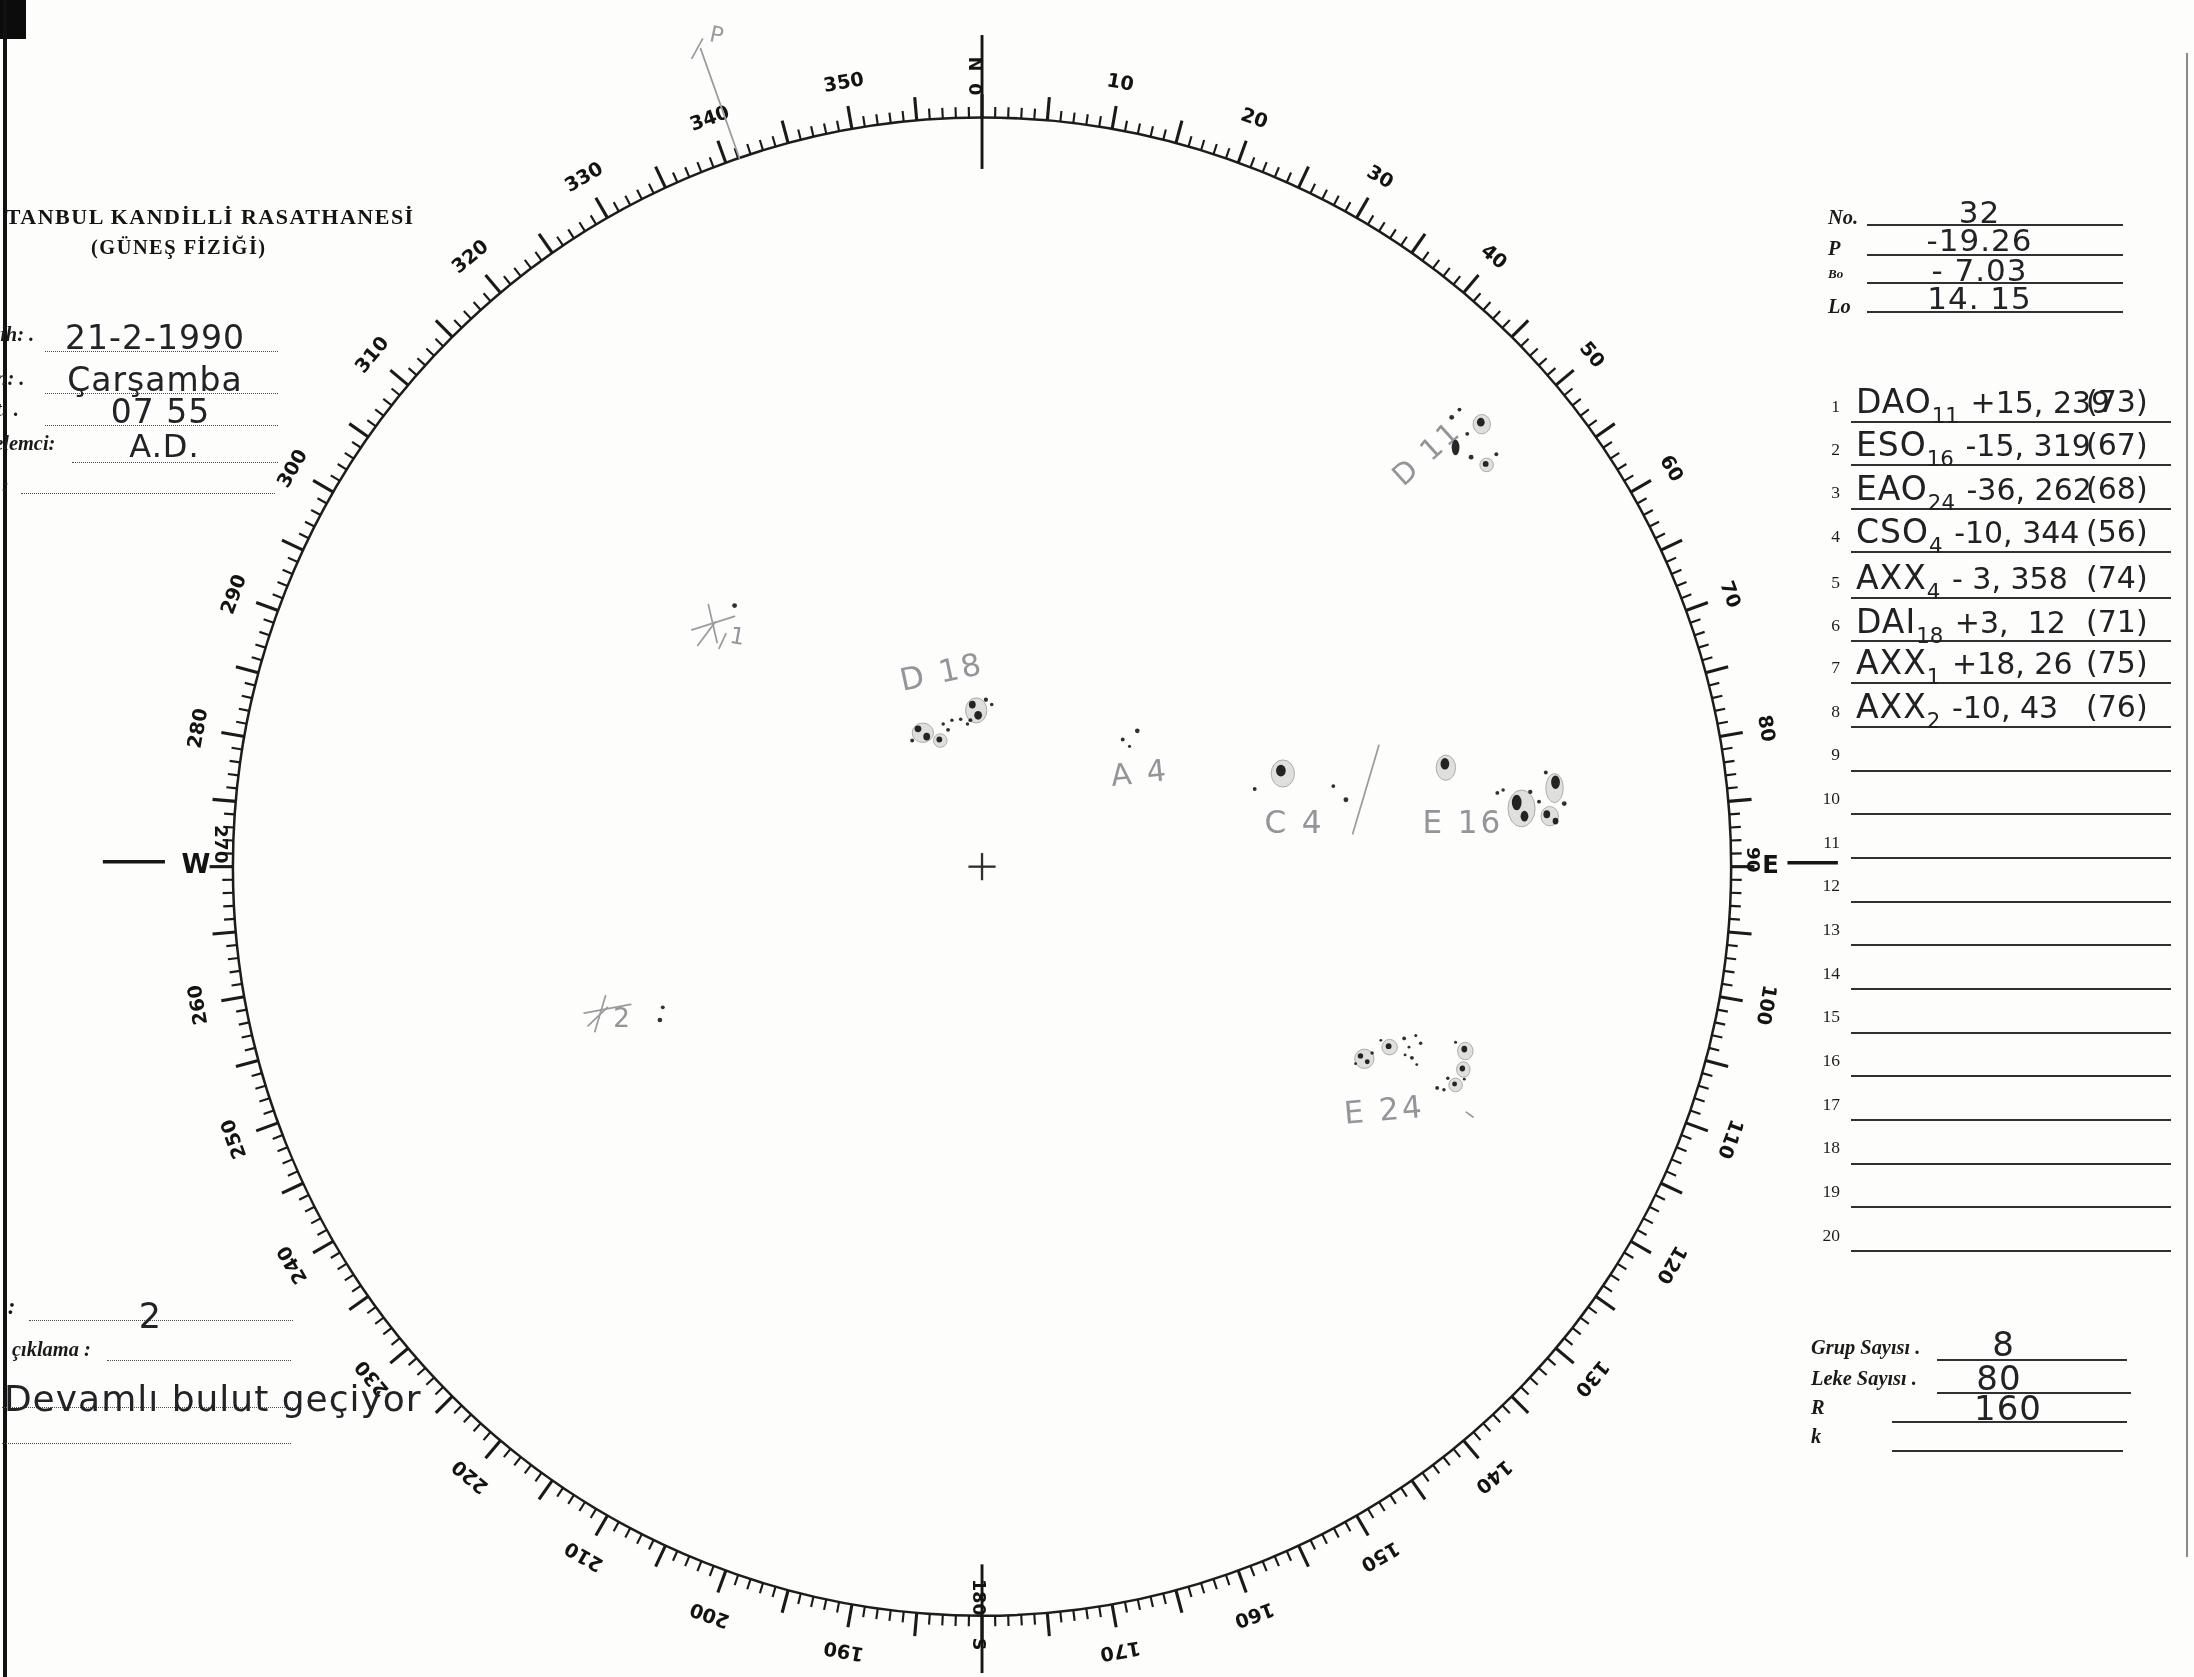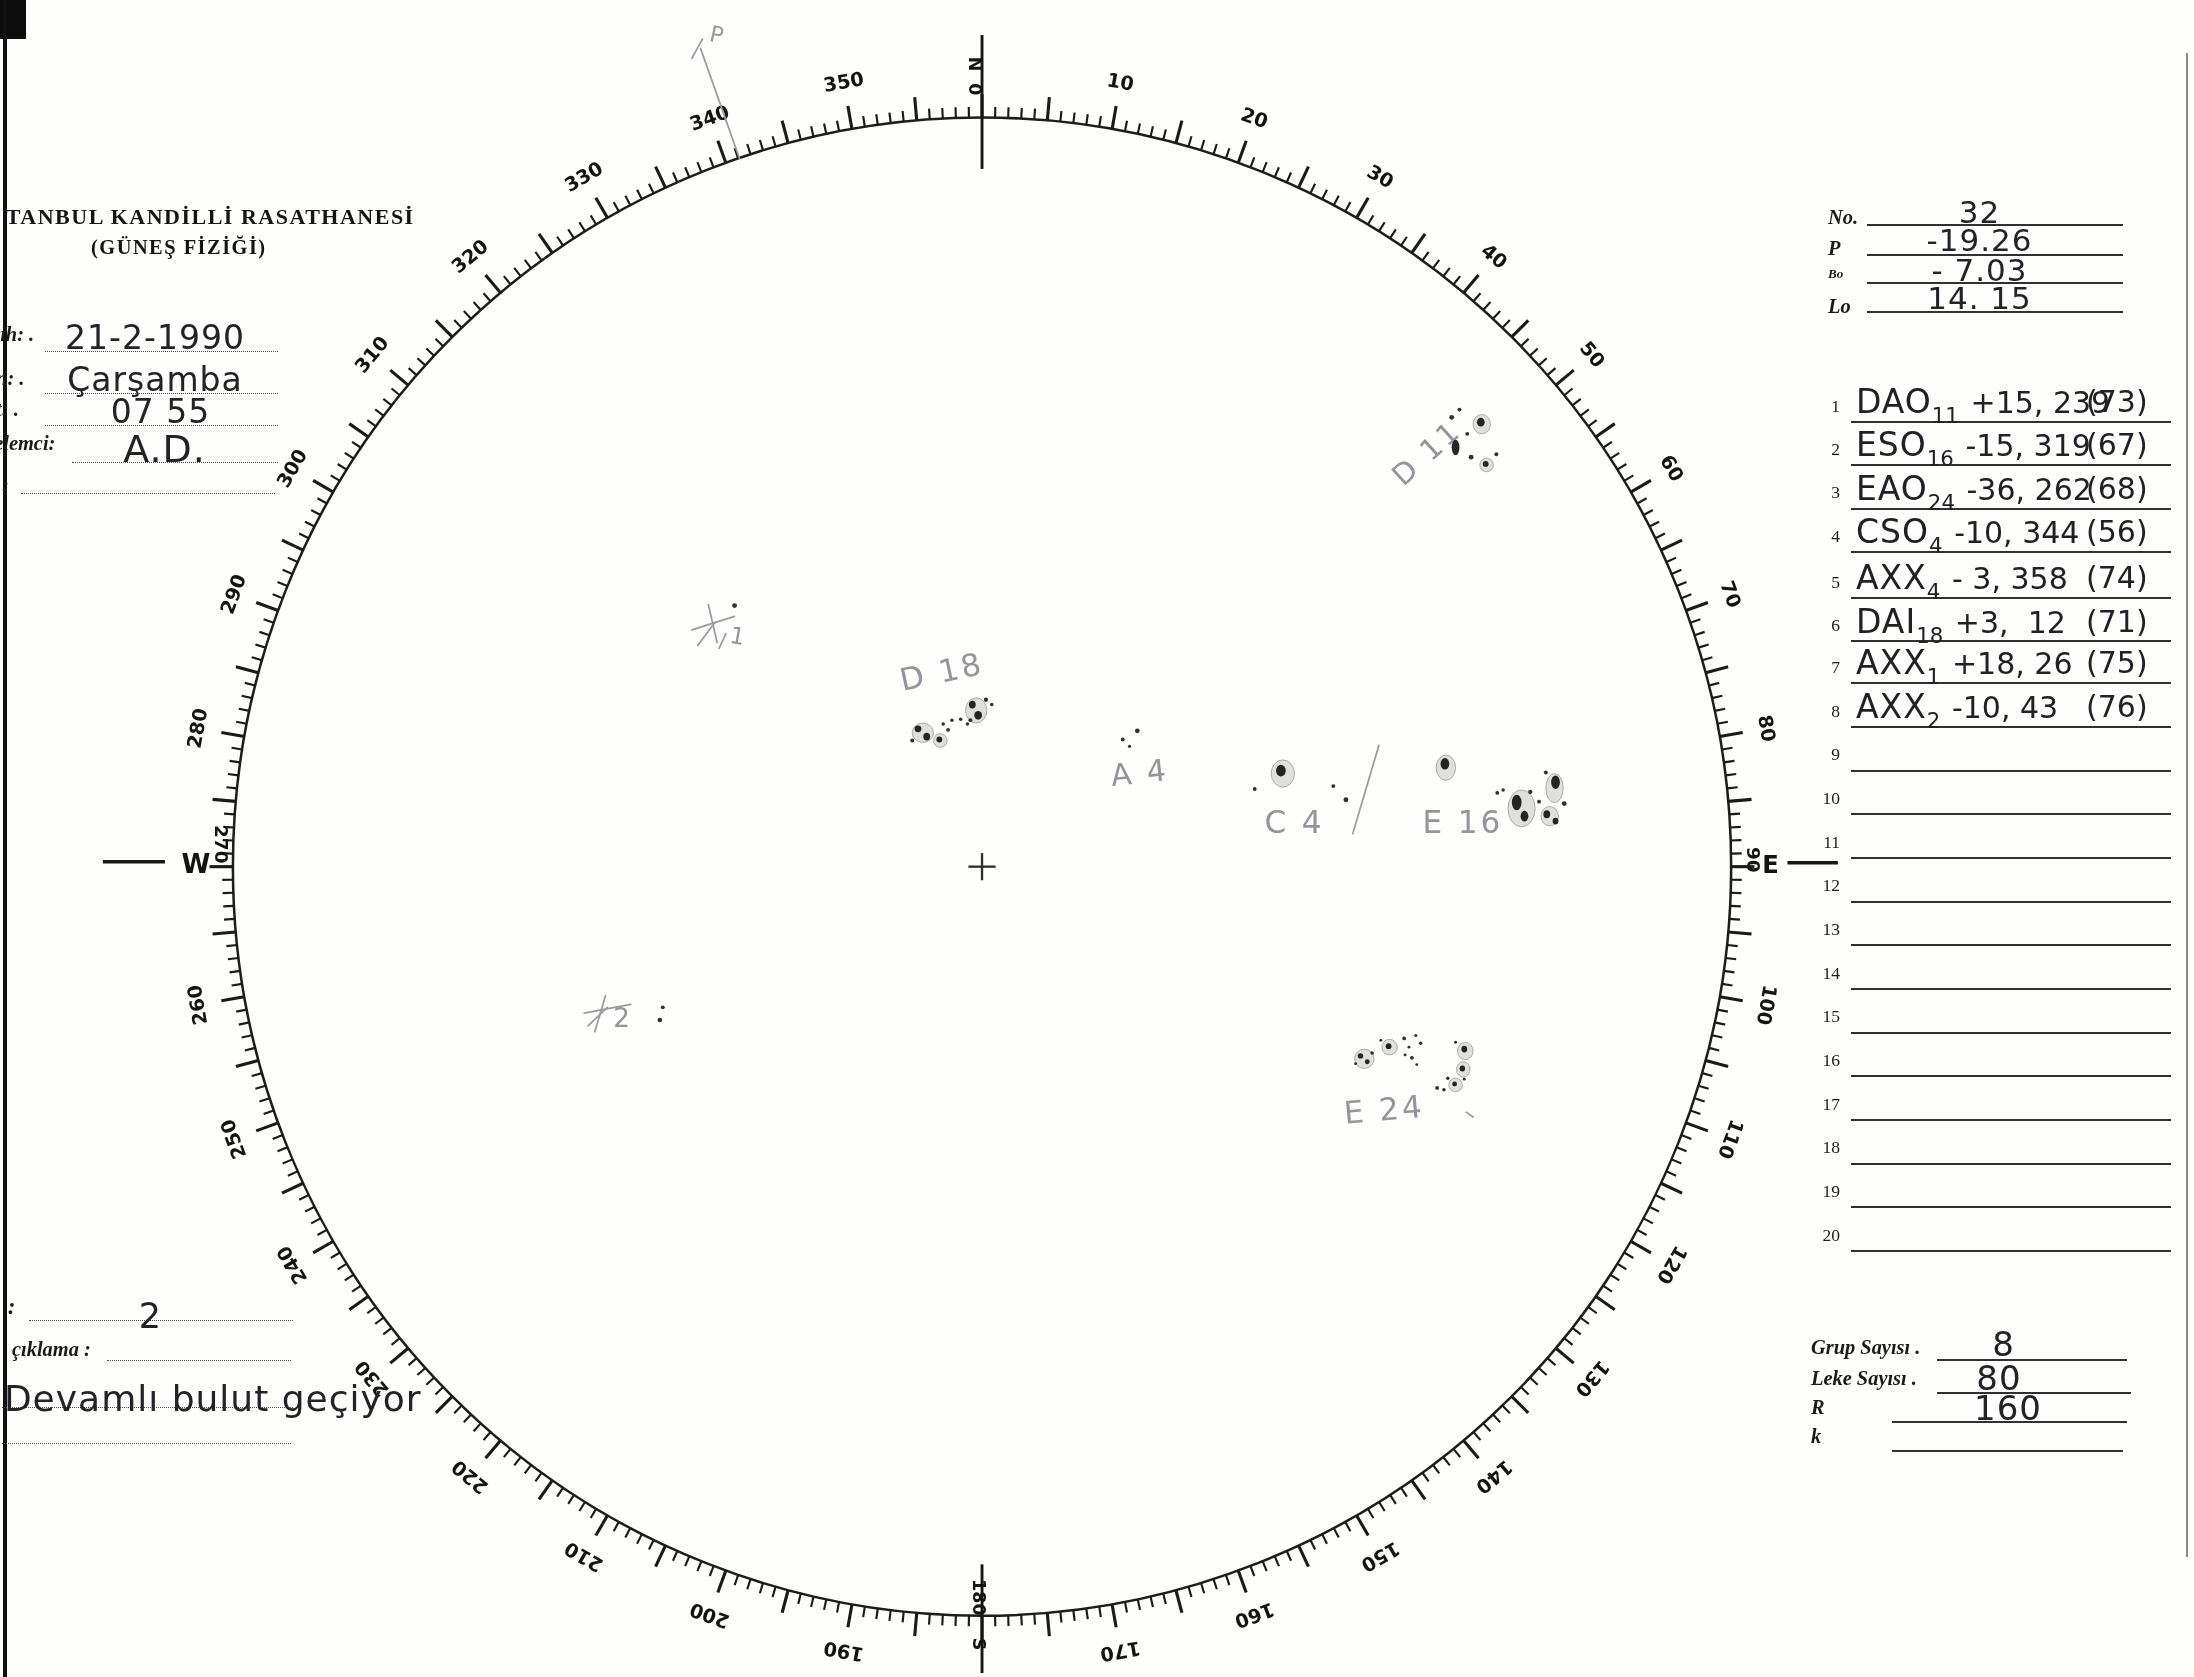--- a/index.html
+++ b/index.html
@@ -43,21 +43,21 @@
       <div class="dots" style="left:45px;top:351px;width:233px;"></div>
       <div class="hw hwc" style="left:58px;top:318px;width:194px;font-size:33px;text-align:center;">21-2-1990</div>
       <div class="lab" style="left:-3.9px;top:367px;font-size:20.4px;">n: .</div>
       <div class="dots" style="left:45px;top:393px;width:233px;"></div>
       <div class="hw hwc" style="left:58px;top:360px;width:194px;font-size:33px;text-align:center;">Çarşamba</div>
       <div class="lab" style="left:-3.9px;top:398px;font-size:20.4px;">t: .</div>
       <div class="dots" style="left:45px;top:425px;width:233px;"></div>
       <div class="hw hwc" style="left:73px;top:392px;width:175px;font-size:33px;text-align:center;">07 55</div>
       <div class="lab" style="left:-5.8px;top:432px;font-size:20.4px;">elemci:</div>
       <div class="dots" style="left:72px;top:462px;width:206px;"></div>
-      <div class="hw hwc" style="left:87px;top:427px;width:155px;font-size:38px;text-align:center;">A.D.</div>
+      <div class="hw hwc" style="left:87px;top:427px;width:155px;font-size:32px;text-align:center;">A.D.</div>
       <div class="lab" style="left:1.9px;top:474px;font-size:20.4px;">:</div>
       <div class="dots" style="left:21.3px;top:493px;width:254px;"></div>
     </div>
 
   <svg id="disk" class="abs" style="left:0;top:0;" width="2195" height="1678" viewBox="0 0 2262 1729">
       <circle cx="1012" cy="893" r="772" fill="none" stroke="#1d1d1d" stroke-width="2.6"></circle>
       <g stroke="#1a1a1a">
         <line x1="1012" y1="121" x2="1012" y2="97" stroke-width="3.2"></line>
         <line x1="1025.473257769583" y1="121.11757933926594" x2="1025.665234240393" y2="110.11925469254561" stroke-width="2.2"></line>
         <line x1="1038.9424114543308" y1="121.47028154125803" x2="1039.3263059180583" y2="110.47698244404796" stroke-width="2.2"></line>

